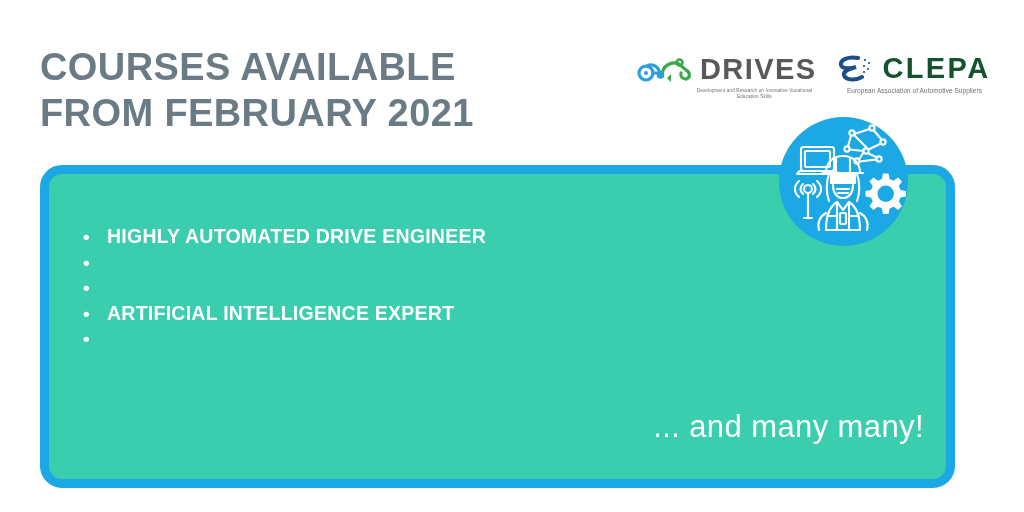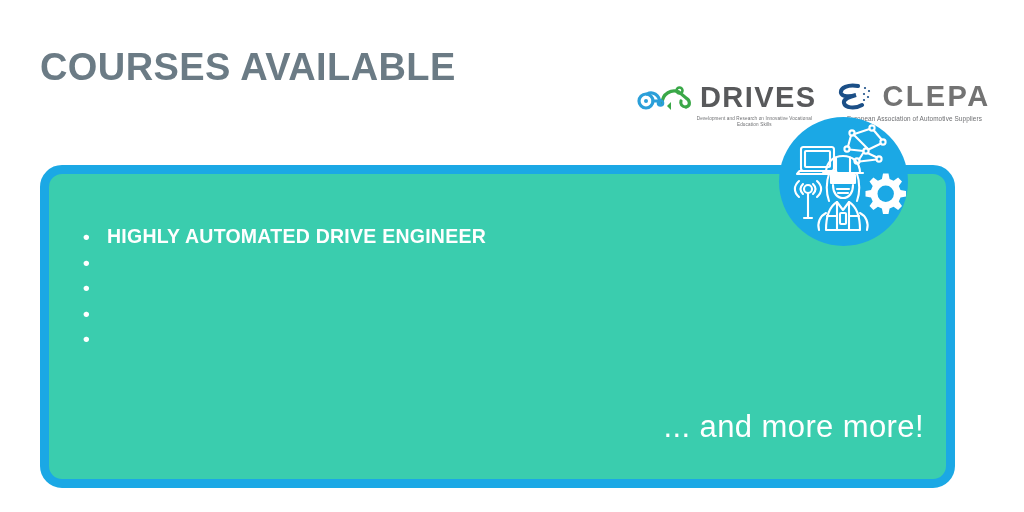--- a/index.html
+++ b/index.html
@@ -51,35 +51,34 @@
   }
   .logo {
     display: flex;
     flex-direction: column;
     align-items: center;
   }
   .logo-row {
     display: flex;
     align-items: center;
     gap: 6px;
-    margin-top: 28px;
   }
   .logo-mark {
     flex: 0 0 auto;
     line-height: 0;
   }
   .logo-word {
     font-weight: bold;
     font-size: 29px;
     letter-spacing: 1.4px;
     line-height: 30px;
     color: #58595b;
   }
   .logo-word.clepa {
-    color: #737373;
+    color: #14532d;
     letter-spacing: 2.4px;
   }
   .logo-tag {
     font-size: 4.6px;
     line-height: 6px;
     color: #6d6e71;
     text-align: center;
     letter-spacing: 0.15px;
     max-width: 120px;
     margin-top: 2px;
@@ -170,20 +169,21 @@
     display: block;
   }
 </style>
 </head>
 <body>
 
 <div class="slide">
 
   <div class="headline">
     <span class="line">COURSES AVAILABLE</span>
+    <span class="line">FROM FEBRUARY 2021</span>
   </div>
 
   <div class="logo-bar">
 
     <div class="logo">
       <div class="logo-row">
         <span class="logo-mark">
           <svg width="58" height="34" viewBox="0 0 58 34">
 
             <path d="M26 24 C26 13, 36 9, 43 12 L50 18 C54 20, 55 26, 50 27" fill="none" stroke="#3aa848" stroke-width="3.2" stroke-linecap="round"></path>
@@ -235,27 +235,28 @@
         <span>HIGHLY AUTOMATED DRIVE ENGINEER</span>
       </li>
       <li class="bullet-item">
         <span class="bullet-dot">•</span>
       </li>
       <li class="bullet-item">
         <span class="bullet-dot">•</span>
       </li>
       <li class="bullet-item">
         <span class="bullet-dot">•</span>
+        <span>ARTIFICIAL INTELLIGENCE EXPERT</span>
       </li>
       <li class="bullet-item">
         <span class="bullet-dot">•</span>
       </li>
     </ul>
 
-    <div class="more-text">... and more more!</div>
+    <div class="more-text">... and many many!</div>
   </div>
 
   <div class="badge">
     <svg width="129" height="129" viewBox="0 0 129 129">
       <g fill="none" stroke="#ffffff" stroke-width="2.1" stroke-linecap="round" stroke-linejoin="round">
 
         <g>
           <rect x="22" y="30" width="33" height="24" rx="2.5"></rect>
           <rect x="26" y="34" width="25" height="16" rx="1"></rect>
           <path d="M18 57 L59 57 L56.5 54 L20.5 54 Z"></path>

